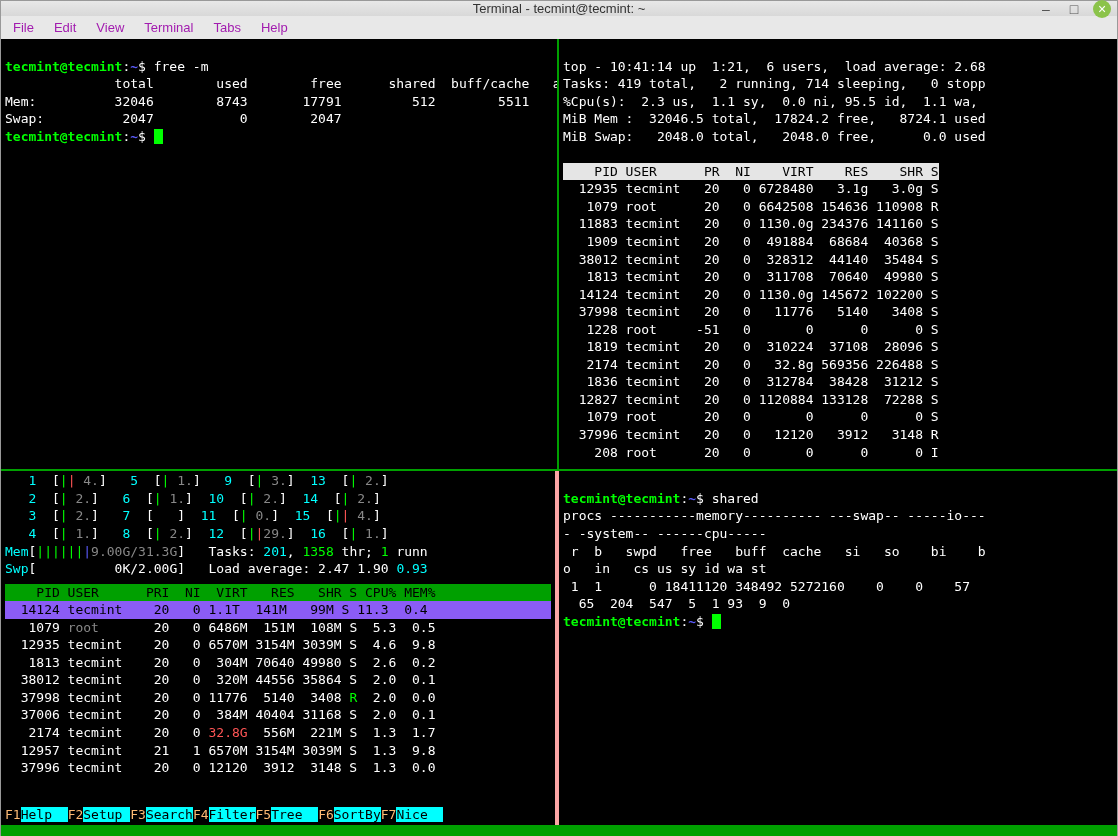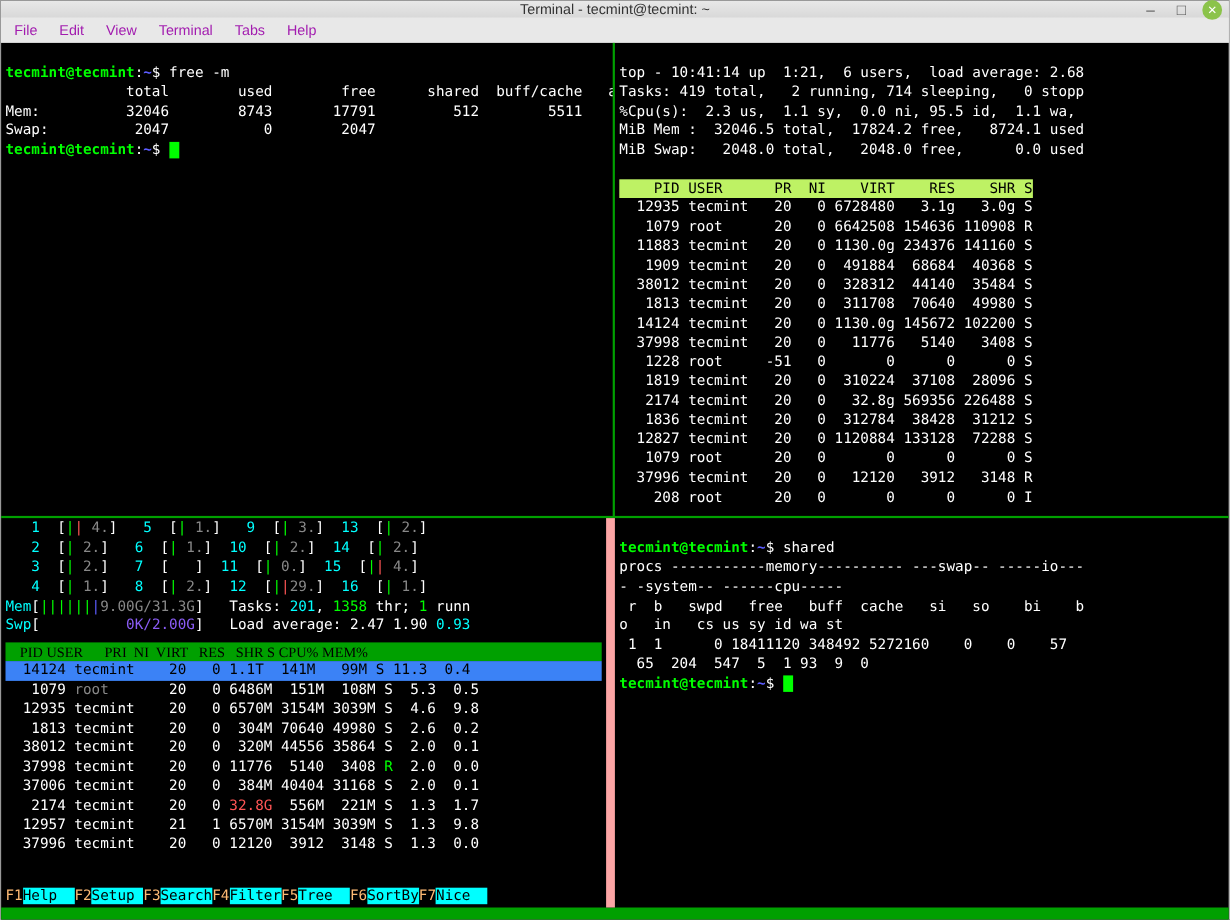--- a/index.html
+++ b/index.html
@@ -8,34 +8,34 @@
 .titlebar { height: 28px; background: linear-gradient(#e8e8e8,#d8d8d8); display: flex; align-items: center; justify-content: center; position: relative; font-family: sans-serif; font-size: 13px; color: #333; }
 .titlebar .controls { position: absolute; right: 6px; display: flex; gap: 10px; align-items: center; }
 .titlebar .controls span { width: 18px; height: 18px; display: inline-flex; align-items: center; justify-content: center; font-size: 14px; color: #555; }
 .close-btn { width: 18px !important; height: 18px !important; border-radius: 50%; background: #8bc34a; color: #fff !important; }
 .menubar { height: 28px; background: #e8e8e8; display: flex; align-items: center; gap: 20px; padding: 4px 12px; font-family: sans-serif; font-size: 13px; color: #a21caf; }
 .terminal-area { flex: 1; background: #000; color: #fff; display: flex; flex-direction: column; }
 .panes { flex: 1; display: grid; grid-template-columns: 1fr 1fr; grid-template-rows: 55% 45%; }
 .pane { overflow: hidden; position: relative; white-space: pre; line-height: 1.35; font-size: 13px; letter-spacing: 0; padding: 1px 4px 2px 4px; }
 .pane.tl { border-right: 2px solid #00a000; border-bottom: 2px solid #00a000; }
 .pane.tr { border-bottom: 2px solid #00a000; }
-.pane.bl { border-right: 8px solid #fca5a5; }
+.pane.bl { border-right: 4px solid #fca5a5; }
 .pane.br { }
 .tmux-status { height: 20px; background: #00a000; color: #000; display: flex; align-items: center; justify-content: space-between; padding: 0 4px; font-size: 13px; }
 .prompt-user { color: #00ff00; font-weight: bold; }
 .prompt-path { color: #5c5cff; font-weight: bold; }
 .prompt-sep { color: #fff; }
 .white { color: #fff; }
 .cyan { color: #00ffff; }
 .green { color: #00ff00; }
 .red { color: #ff5555; }
 .cursor { background: #00ff00; color: #000; display: inline-block; width: 9px; height: 15px; vertical-align: text-bottom; }
-.inv-header { background: #bef264; color: #000; display: inline-block; }
-.htop-header { background: #00a000; color: #000; font-family: Liberation Serif, serif; }
-.htop-sel { background: #3b82f6; color: #000; }
+.inv-header { background: #e5e5e5; color: #000; display: inline-block; }
+.htop-header { background: #00a000; color: #000; }
+.htop-sel { background: #8b5cf6; color: #000; }
 .htop-fkeys span.lbl { color: #fdba74; }
 .htop-fkeys span.btn { background: #00ffff; color: #000; }
 .bar-line { white-space: pre; }
 </style>
 </head>
 <body>
 
 <div class="window">
   <div class="titlebar">
     <span>Terminal - tecmint@tecmint: ~</span>
@@ -72,21 +72,21 @@
 <span>MiB Mem :  32046.5 total,  17824.2 free,   8724.1 used</span>
 <span>MiB Swap:   2048.0 total,   2048.0 free,      0.0 used</span>
 
 <span class="inv-header">    PID USER      PR  NI    VIRT    RES    SHR S</span>
 <div class="top-table" id="top-rows"><div>  12935 tecmint   20   0 6728480   3.1g   3.0g S</div><div>   1079 root      20   0 6642508 154636 110908 R</div><div>  11883 tecmint   20   0 1130.0g 234376 141160 S</div><div>   1909 tecmint   20   0  491884  68684  40368 S</div><div>  38012 tecmint   20   0  328312  44140  35484 S</div><div>   1813 tecmint   20   0  311708  70640  49980 S</div><div>  14124 tecmint   20   0 1130.0g 145672 102200 S</div><div>  37998 tecmint   20   0   11776   5140   3408 S</div><div>   1228 root     -51   0       0      0      0 S</div><div>   1819 tecmint   20   0  310224  37108  28096 S</div><div>   2174 tecmint   20   0   32.8g 569356 226488 S</div><div>   1836 tecmint   20   0  312784  38428  31212 S</div><div>  12827 tecmint   20   0 1120884 133128  72288 S</div><div>   1079 root      20   0       0      0      0 S</div><div>  37996 tecmint   20   0   12120   3912   3148 R</div><div>    208 root      20   0       0      0      0 I</div></div>
       </div>
 
       <div class="pane bl" style="display:flex;flex-direction:column;">
 <div id="cpu-bars"><div class="bar-line">  <span class="cyan"> 1</span>  <span class="white">[</span><span class="green">|</span><span class="red">|</span><span style="color:#888"> 4.</span><span class="white">]</span>  <span class="cyan"> 5</span>  <span class="white">[</span><span class="green">|</span><span style="color:#888"> 1.</span><span class="white">]</span>  <span class="cyan"> 9</span>  <span class="white">[</span><span class="green">|</span><span style="color:#888"> 3.</span><span class="white">]</span>  <span class="cyan">13</span>  <span class="white">[</span><span class="green">|</span><span style="color:#888"> 2.</span><span class="white">]</span>  </div><div class="bar-line">  <span class="cyan"> 2</span>  <span class="white">[</span><span class="green">|</span><span style="color:#888"> 2.</span><span class="white">]</span>  <span class="cyan"> 6</span>  <span class="white">[</span><span class="green">|</span><span style="color:#888"> 1.</span><span class="white">]</span>  <span class="cyan">10</span>  <span class="white">[</span><span class="green">|</span><span style="color:#888"> 2.</span><span class="white">]</span>  <span class="cyan">14</span>  <span class="white">[</span><span class="green">|</span><span style="color:#888"> 2.</span><span class="white">]</span>  </div><div class="bar-line">  <span class="cyan"> 3</span>  <span class="white">[</span><span class="green">|</span><span style="color:#888"> 2.</span><span class="white">]</span>  <span class="cyan"> 7</span>  <span class="white">[</span><span style="color:#888">   </span><span class="white">]</span>  <span class="cyan">11</span>  <span class="white">[</span><span class="green">|</span><span style="color:#888"> 0.</span><span class="white">]</span>  <span class="cyan">15</span>  <span class="white">[</span><span class="green">|</span><span class="red">|</span><span style="color:#888"> 4.</span><span class="white">]</span>  </div><div class="bar-line">  <span class="cyan"> 4</span>  <span class="white">[</span><span class="green">|</span><span style="color:#888"> 1.</span><span class="white">]</span>  <span class="cyan"> 8</span>  <span class="white">[</span><span class="green">|</span><span style="color:#888"> 2.</span><span class="white">]</span>  <span class="cyan">12</span>  <span class="white">[</span><span class="green">|</span><span class="red">|</span><span style="color:#888">29.</span><span class="white">]</span>  <span class="cyan">16</span>  <span class="white">[</span><span class="green">|</span><span style="color:#888"> 1.</span><span class="white">]</span>  </div></div>
 <div class="bar-line"><span class="cyan">Mem</span><span class="white">[</span><span class="green">||||||</span><span style="color:#5c5cff;">|</span><span style="color:#888;">9.00G/31.3G</span><span class="white">]</span>   <span class="white">Tasks: </span><span class="cyan">201</span><span class="white">, </span><span class="green">1358</span><span class="white"> thr; </span><span class="green">1</span><span class="white"> runn</span></div>
-<div class="bar-line"><span class="cyan">Swp</span><span class="white">[</span>          <span style="color:#8b5cf6;">0K/2.00G</span><span class="white">]</span>   <span class="white">Load average: </span><span class="white">2.47 1.90</span> <span class="cyan">0.93</span></div>
+<div class="bar-line"><span class="cyan">Swp</span><span class="white">[</span>          <span style="color:#ffffff;">0K/2.00G</span><span class="white">]</span>   <span class="white">Load average: </span><span class="white">2.47 1.90</span> <span class="cyan">0.93</span></div>
 <div style="height:6px;"></div>
 <span class="htop-header">    PID USER      PRI  NI  VIRT   RES   SHR S CPU% MEM%</span>
 <span class="htop-sel">  14124 tecmint    20   0 1.1T  141M   99M S 11.3  0.4</span>
 <div id="htop-rows"><div><span class="white">   1079 <span style="color:#888">root</span>       20   0 6486M  151M  108M S  5.3  0.5</span></div><div><span class="white">  12935 tecmint    20   0 6570M 3154M 3039M S  4.6  9.8</span></div><div><span class="white">   1813 tecmint    20   0  304M 70640 49980 S  2.6  0.2</span></div><div><span class="white">  38012 tecmint    20   0  320M 44556 35864 S  2.0  0.1</span></div><div><span class="white">  37998 tecmint    20   0 11776  5140  3408 <span class="green">R</span>  2.0  0.0</span></div><div><span class="white">  37006 tecmint    20   0  384M 40404 31168 S  2.0  0.1</span></div><div><span class="white">   2174 tecmint    20   0 <span class="red">32.8G</span>  556M  221M S  1.3  1.7</span></div><div><span class="white">  12957 tecmint    21   1 6570M 3154M 3039M S  1.3  9.8</span></div><div><span class="white">  37996 tecmint    20   0 12120  3912  3148 S  1.3  0.0</span></div></div>
 <div class="htop-fkeys" id="fkeys" style="margin-top:auto;"><span class="lbl">F1</span><span class="btn">Help  </span><span class="lbl">F2</span><span class="btn">Setup </span><span class="lbl">F3</span><span class="btn">Search</span><span class="lbl">F4</span><span class="btn">Filter</span><span class="lbl">F5</span><span class="btn">Tree  </span><span class="lbl">F6</span><span class="btn">SortBy</span><span class="lbl">F7</span><span class="btn">Nice  </span></div>
       </div>
 
       <div class="pane br">
 <span class="prompt-user">tecmint@tecmint</span><span class="prompt-sep">:</span><span class="prompt-path">~</span><span class="prompt-sep">$ </span><span class="white">shared</span>
 <span>procs -----------memory---------- ---swap-- -----io---</span>

